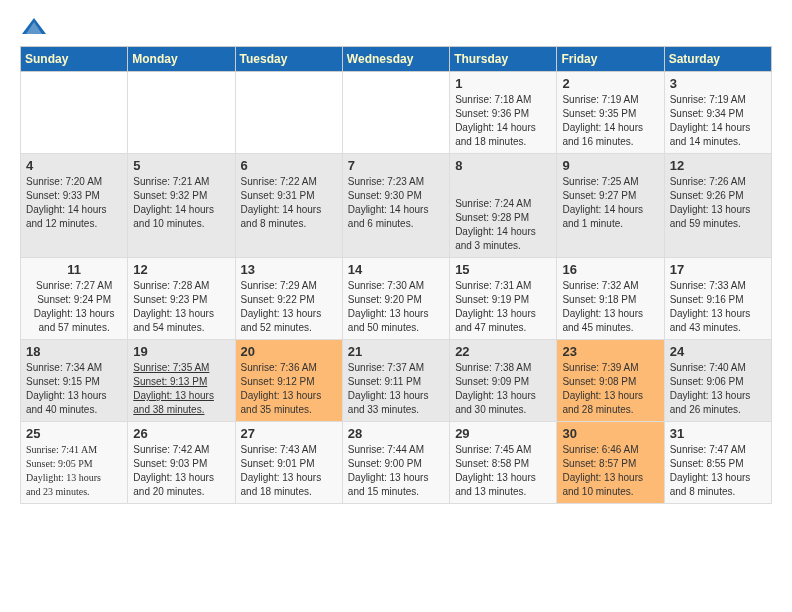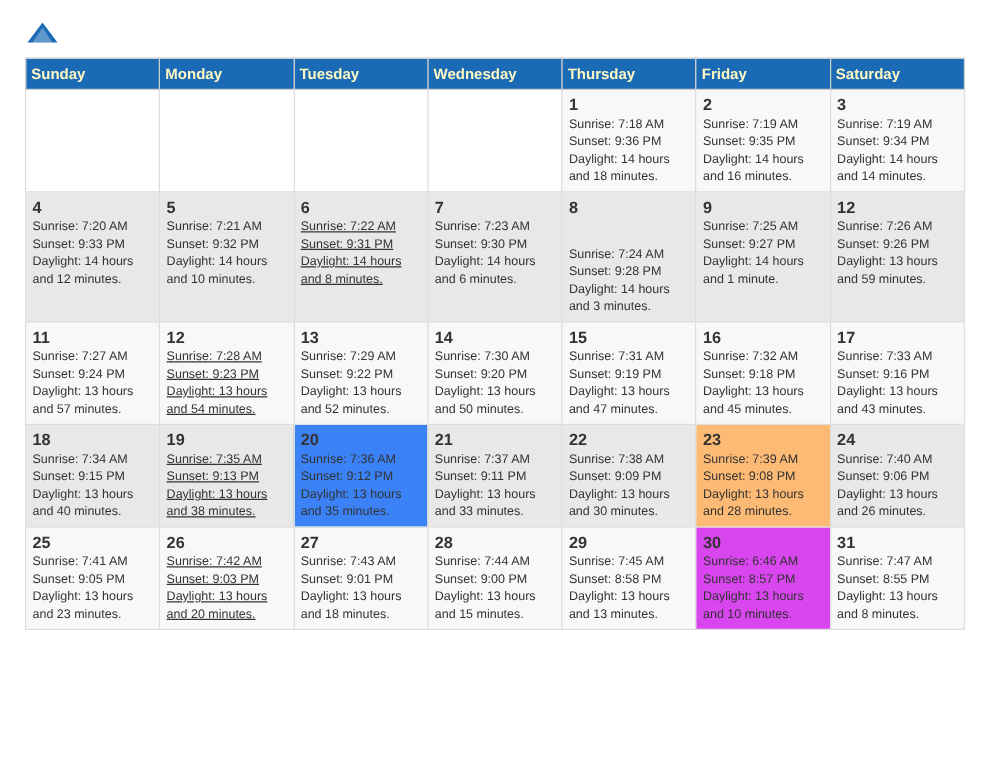--- a/index.html
+++ b/index.html
@@ -91,21 +91,21 @@
           </td>
           <td style="background: rgb(232, 232, 232);">
             <span class="day-num">5</span>
             <div class="day-info" style="white-space: pre-line;">Sunrise: 7:21 AM
 Sunset: 9:32 PM
 Daylight: 14 hours
 and 10 minutes.</div>
           </td>
           <td style="background: rgb(232, 232, 232);">
             <span class="day-num">6</span>
-            <div class="day-info" style="white-space: pre-line; text-decoration: underline;">Sunrise: 7:22 AM
+            <div class="day-info" style="white-space: pre-line;">Sunrise: 7:22 AM
 Sunset: 9:31 PM
 Daylight: 14 hours
 and 8 minutes.</div>
           </td>
           <td style="background: rgb(232, 232, 232);">
             <span class="day-num">7</span>
             <div class="day-info" style="white-space: pre-line;">Sunrise: 7:23 AM
 Sunset: 9:30 PM
 Daylight: 14 hours
 and 6 minutes.</div>
@@ -126,30 +126,30 @@
           </td>
           <td style="background: rgb(232, 232, 232);">
             <span class="day-num">12</span>
             <div class="day-info" style="white-space: pre-line;">Sunrise: 7:26 AM
 Sunset: 9:26 PM
 Daylight: 13 hours
 and 59 minutes.</div>
           </td>
         </tr>
         <tr>
-          <td style="background: rgb(248, 248, 248);">
+          <td style="background: rgb(248, 248, 248); text-align: center;">
             <span class="day-num">11</span>
             <div class="day-info" style="white-space: pre-line;">Sunrise: 7:27 AM
 Sunset: 9:24 PM
 Daylight: 13 hours
 and 57 minutes.</div>
           </td>
           <td style="background: rgb(248, 248, 248);">
             <span class="day-num">12</span>
-            <div class="day-info" style="white-space: pre-line; text-decoration: underline;">Sunrise: 7:28 AM
+            <div class="day-info" style="white-space: pre-line;">Sunrise: 7:28 AM
 Sunset: 9:23 PM
 Daylight: 13 hours
 and 54 minutes.</div>
           </td>
           <td style="background: rgb(248, 248, 248);">
             <span class="day-num">13</span>
             <div class="day-info" style="white-space: pre-line;">Sunrise: 7:29 AM
 Sunset: 9:22 PM
 Daylight: 13 hours
 and 52 minutes.</div>
@@ -191,21 +191,21 @@
 Daylight: 13 hours
 and 40 minutes.</div>
           </td>
           <td style="background: rgb(232, 232, 232);">
             <span class="day-num">19</span>
             <div class="day-info" style="white-space: pre-line; text-decoration: underline;">Sunrise: 7:35 AM
 Sunset: 9:13 PM
 Daylight: 13 hours
 and 38 minutes.</div>
           </td>
-          <td style="background: #3b82f6;">
+          <td style="background: #fdba74;">
             <span class="day-num">20</span>
             <div class="day-info" style="white-space: pre-line;">Sunrise: 7:36 AM
 Sunset: 9:12 PM
 Daylight: 13 hours
 and 35 minutes.</div>
           </td>
           <td style="background: rgb(232, 232, 232);">
             <span class="day-num">21</span>
             <div class="day-info" style="white-space: pre-line;">Sunrise: 7:37 AM
 Sunset: 9:11 PM
@@ -230,28 +230,28 @@
             <span class="day-num">24</span>
             <div class="day-info" style="white-space: pre-line;">Sunrise: 7:40 AM
 Sunset: 9:06 PM
 Daylight: 13 hours
 and 26 minutes.</div>
           </td>
         </tr>
         <tr>
           <td style="background: rgb(248, 248, 248);">
             <span class="day-num">25</span>
-            <div class="day-info" style="white-space: pre-line;">Sunrise: 7:41 AM
+            <div class="day-info" style="white-space: pre-line; font-family: Liberation Serif, serif;">Sunrise: 7:41 AM
 Sunset: 9:05 PM
 Daylight: 13 hours
 and 23 minutes.</div>
           </td>
           <td style="background: rgb(248, 248, 248);">
             <span class="day-num">26</span>
-            <div class="day-info" style="white-space: pre-line; text-decoration: underline;">Sunrise: 7:42 AM
+            <div class="day-info" style="white-space: pre-line;">Sunrise: 7:42 AM
 Sunset: 9:03 PM
 Daylight: 13 hours
 and 20 minutes.</div>
           </td>
           <td style="background: rgb(248, 248, 248);">
             <span class="day-num">27</span>
             <div class="day-info" style="white-space: pre-line;">Sunrise: 7:43 AM
 Sunset: 9:01 PM
 Daylight: 13 hours
 and 18 minutes.</div>
@@ -263,21 +263,21 @@
 Daylight: 13 hours
 and 15 minutes.</div>
           </td>
           <td style="background: rgb(248, 248, 248);">
             <span class="day-num">29</span>
             <div class="day-info" style="white-space: pre-line;">Sunrise: 7:45 AM
 Sunset: 8:58 PM
 Daylight: 13 hours
 and 13 minutes.</div>
           </td>
-          <td style="background: #d946ef;">
+          <td style="background: #fdba74;">
             <span class="day-num">30</span>
             <div class="day-info" style="white-space: pre-line;">Sunrise: 6:46 AM
 Sunset: 8:57 PM
 Daylight: 13 hours
 and 10 minutes.</div>
           </td>
           <td style="background: rgb(248, 248, 248);">
             <span class="day-num">31</span>
             <div class="day-info" style="white-space: pre-line;">Sunrise: 7:47 AM
 Sunset: 8:55 PM

